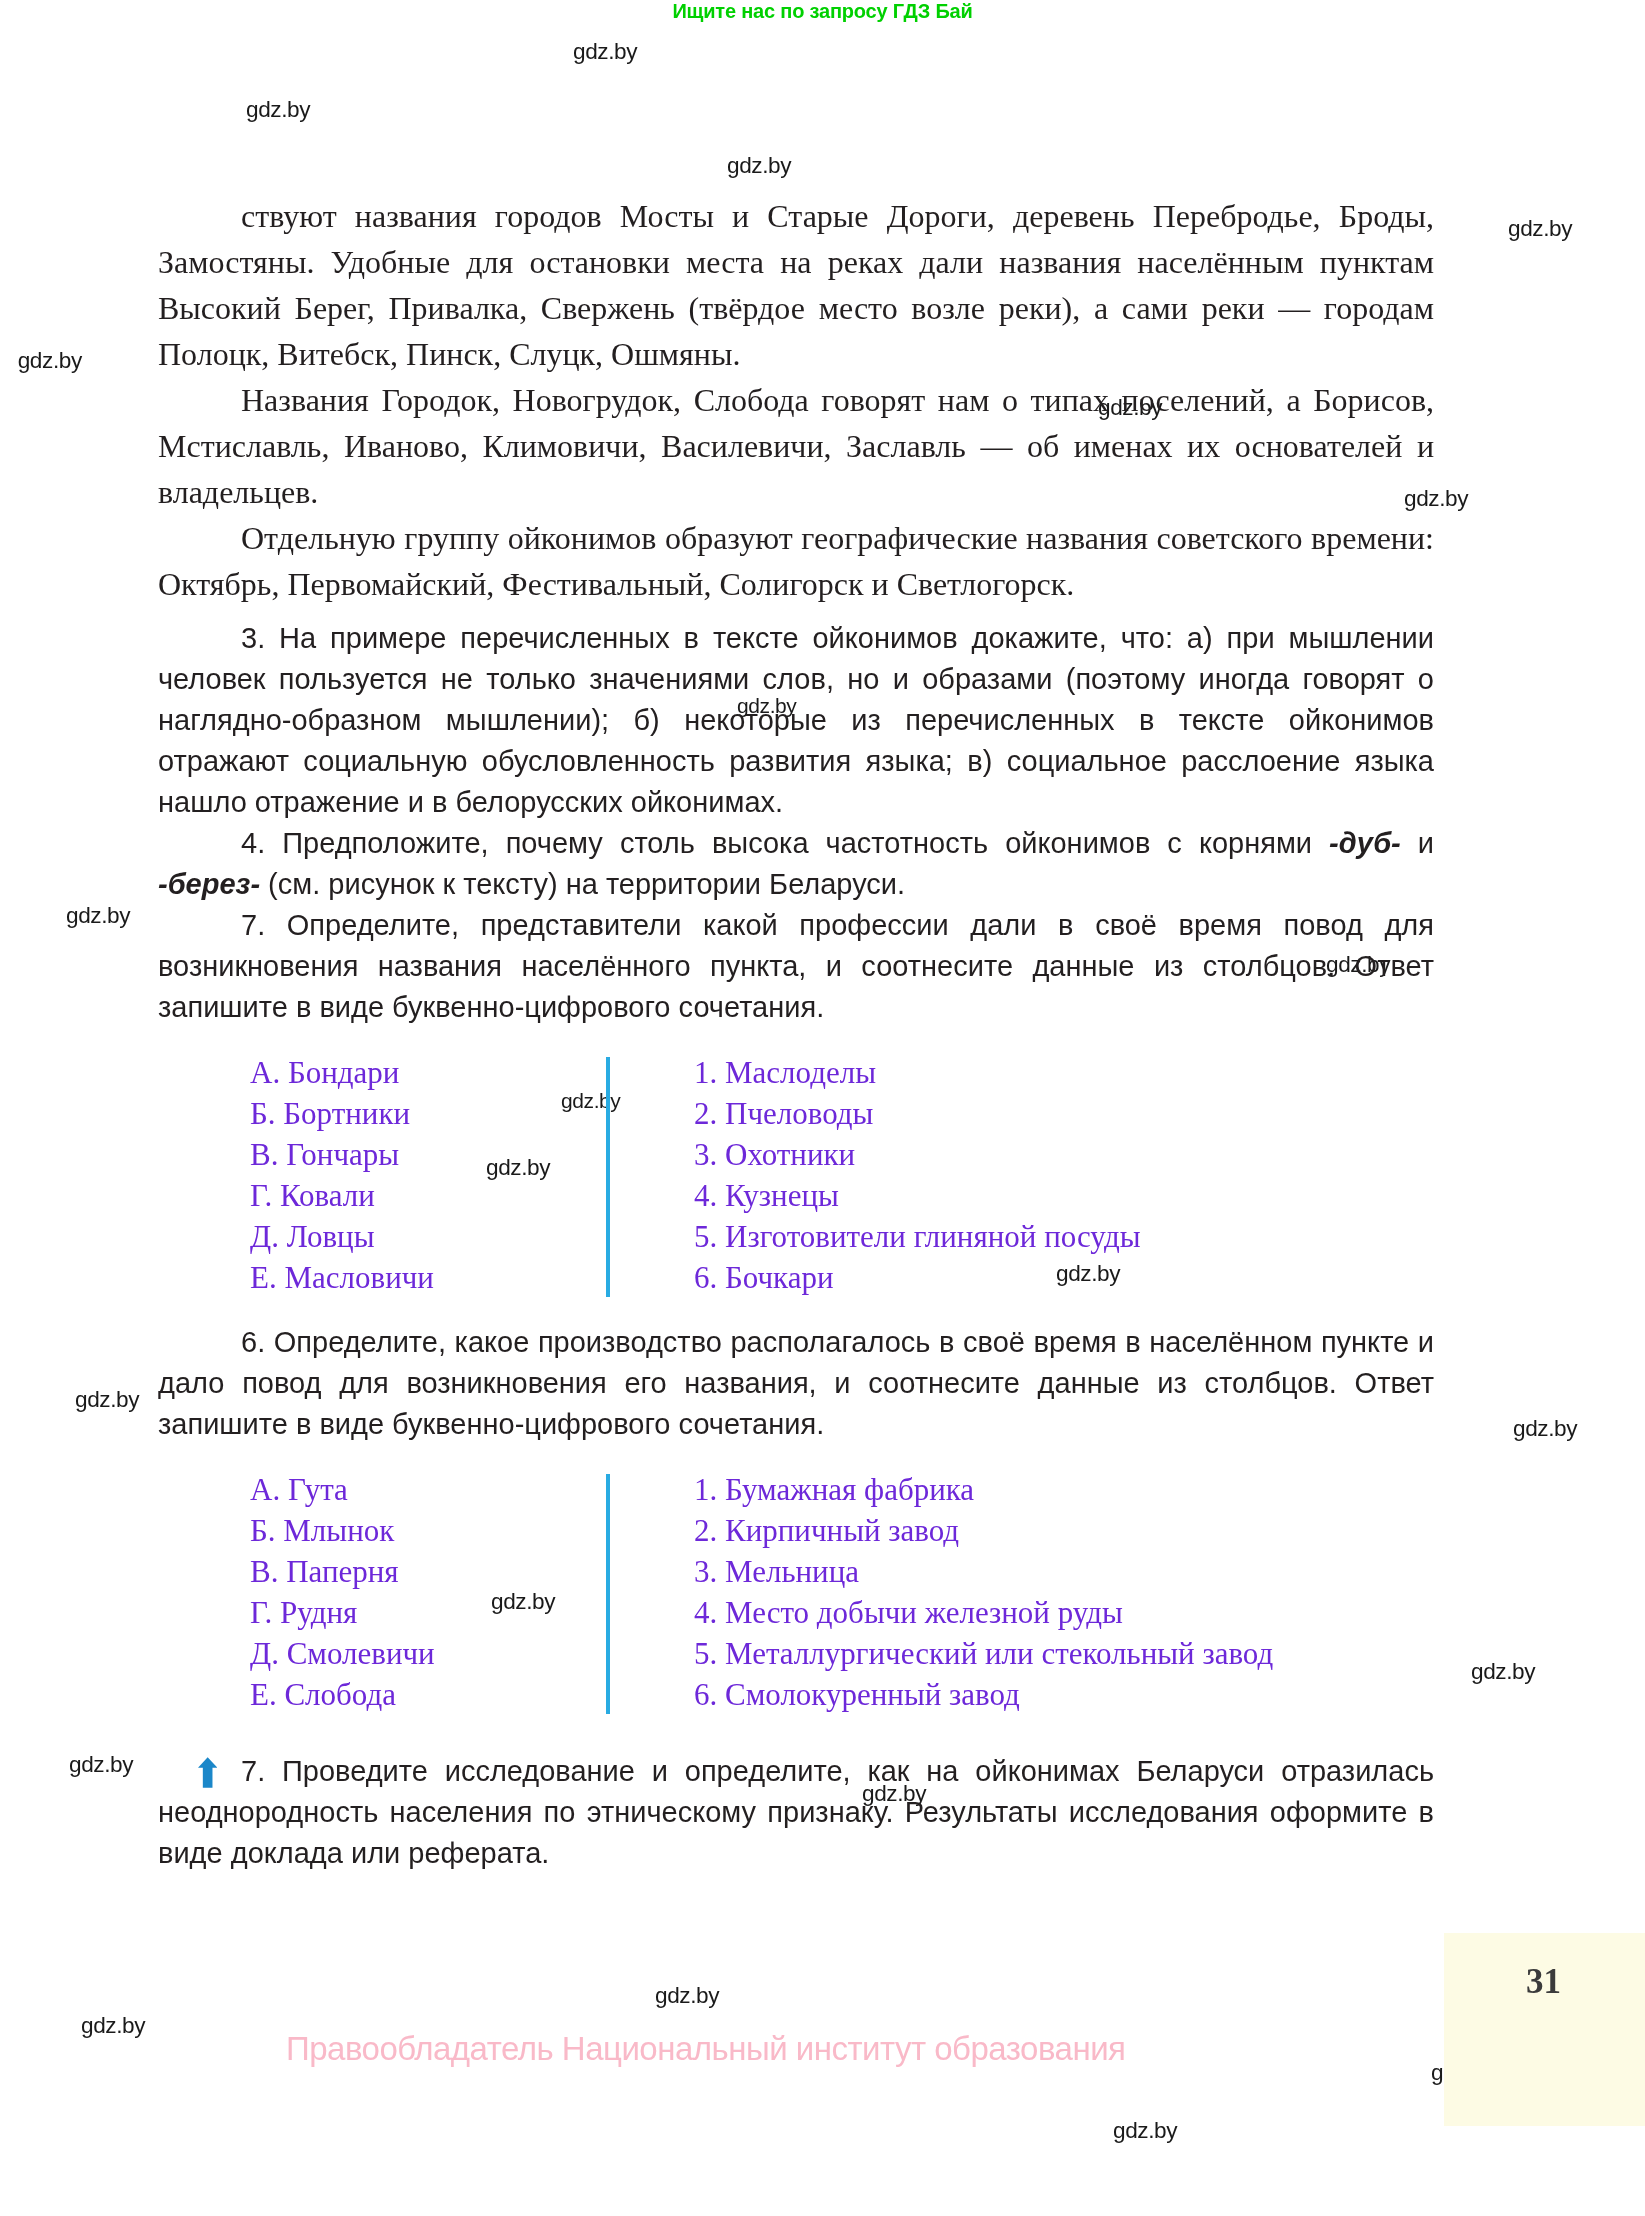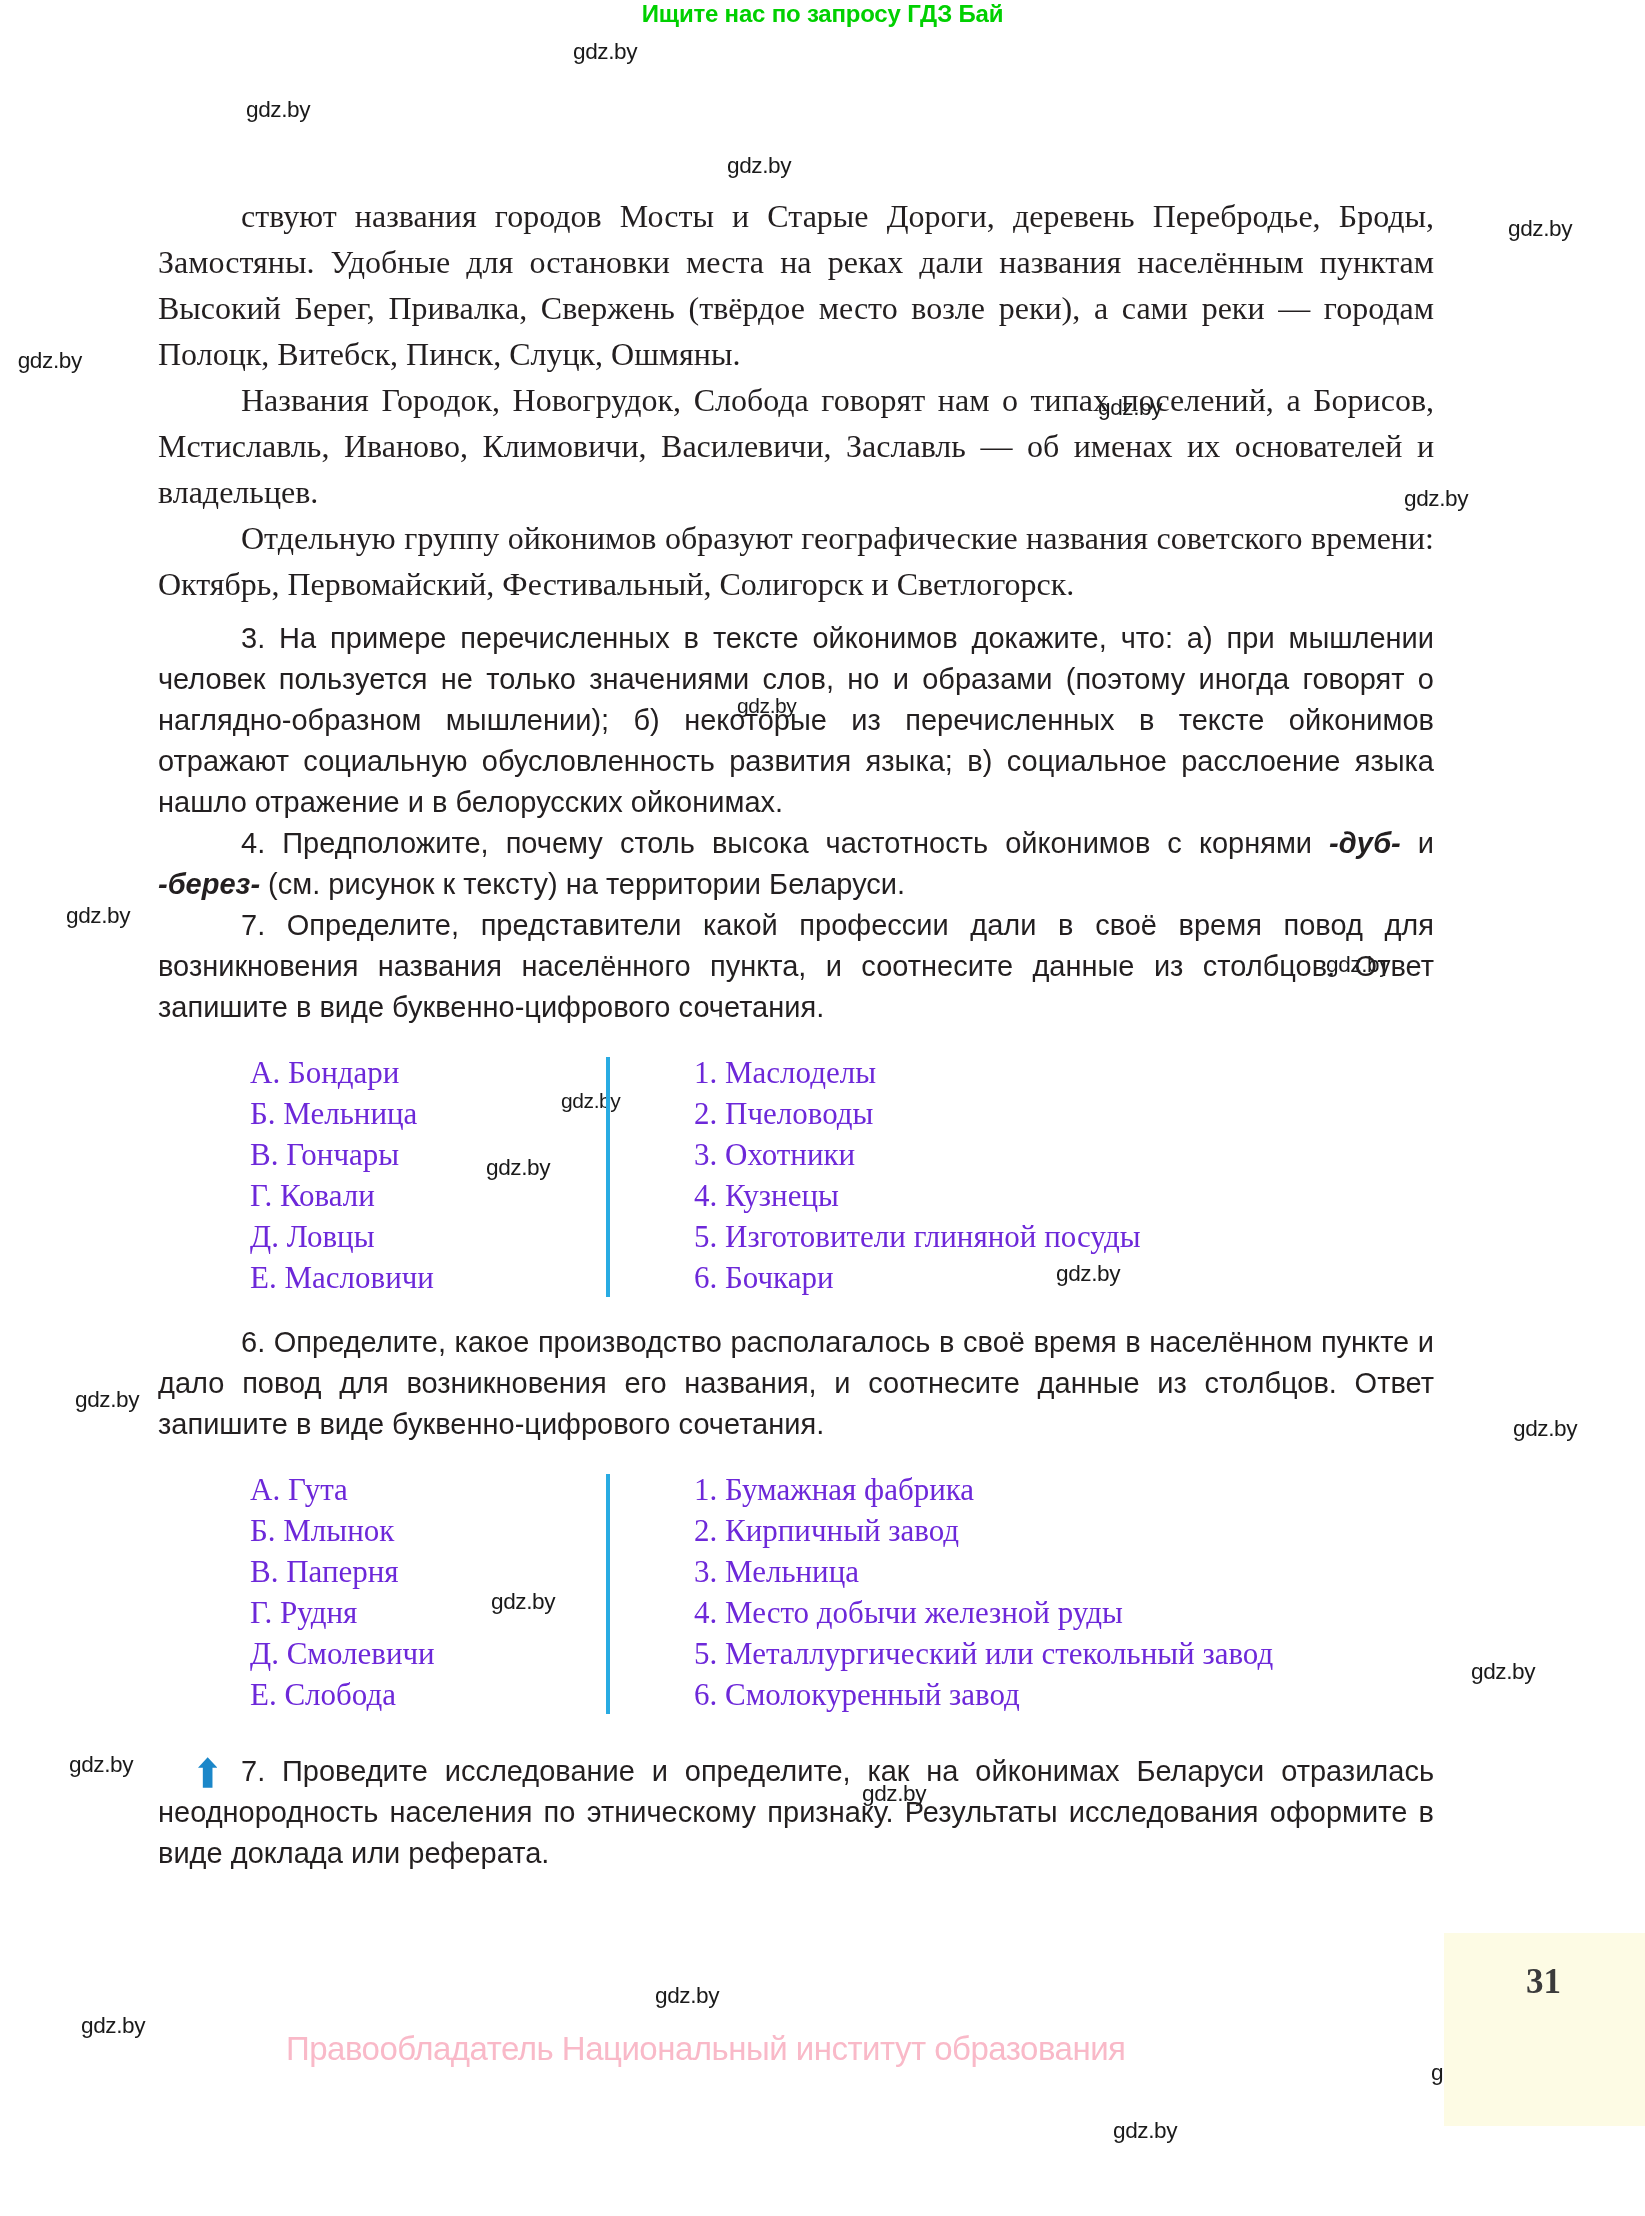--- a/index.html
+++ b/index.html
@@ -20,21 +20,21 @@
   }
 
   
   .promo-banner {
     position: absolute;
     top: 0px;
     left: 0;
     width: 100%;
     text-align: center;
     font-family: "Liberation Sans", "DejaVu Sans", sans-serif;
-    font-size: 24px;
+    font-size: 20px;
     font-weight: 700;
     color: #00d000;
     letter-spacing: -0.2px;
   }
 
   
   .wm {
     position: absolute;
     font-family: "Liberation Sans", "DejaVu Sans", sans-serif;
     color: #1a1a1a;
@@ -204,21 +204,21 @@
     <p class="sans"><span>4. Предположите, почему столь высока частотность ойконимов с корнями </span><b><i>-дуб-</i></b><span> и </span><b><i>-берез-</i></b><span> (см. рисунок к тексту) на территории Беларуси.</span></p>
 
     <p class="sans">7. Определите, представители какой профессии дали в своё время повод для возникновения названия населённого пункта, и соотнесите данные из столбцов. Ответ запишите в виде буквенно-цифрового сочетания.</p>
 
     <div class="spacer-md"></div>
 
     <div class="match">
       <div class="divider" style="left:448px;"></div>
       <div class="col left">
         <div>А. Бондари</div>
-        <div>Б. Мельница</div>
+        <div>Б. Бортники</div>
         <div>В. Гончары</div>
         <div>Г. Ковали</div>
         <div>Д. Ловцы</div>
         <div>Е. Масловичи</div>
       </div>
       <div class="col right">
         <div>1. Маслоделы</div>
         <div>2. Пчеловоды</div>
         <div>3. Охотники</div>
         <div>4. Кузнецы</div>

